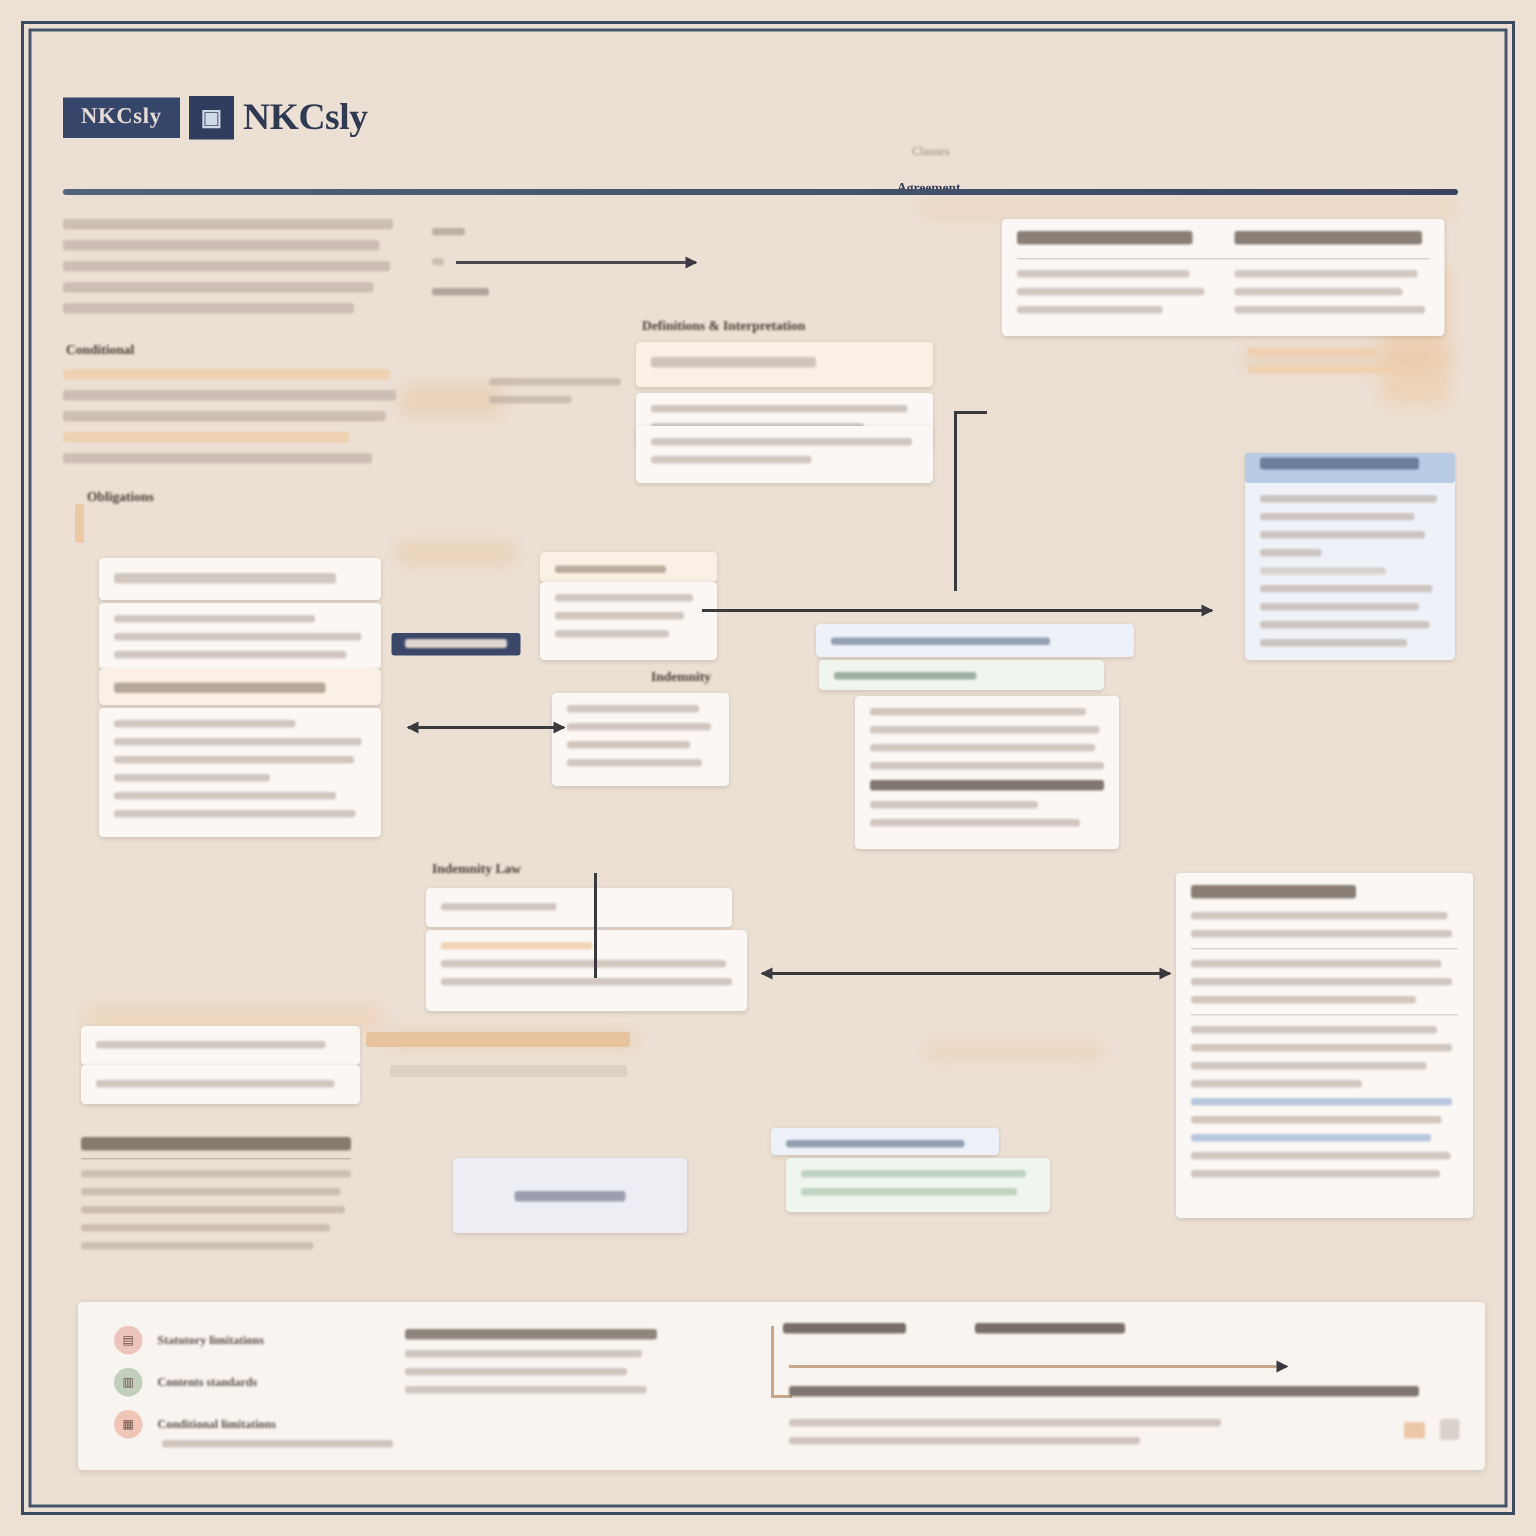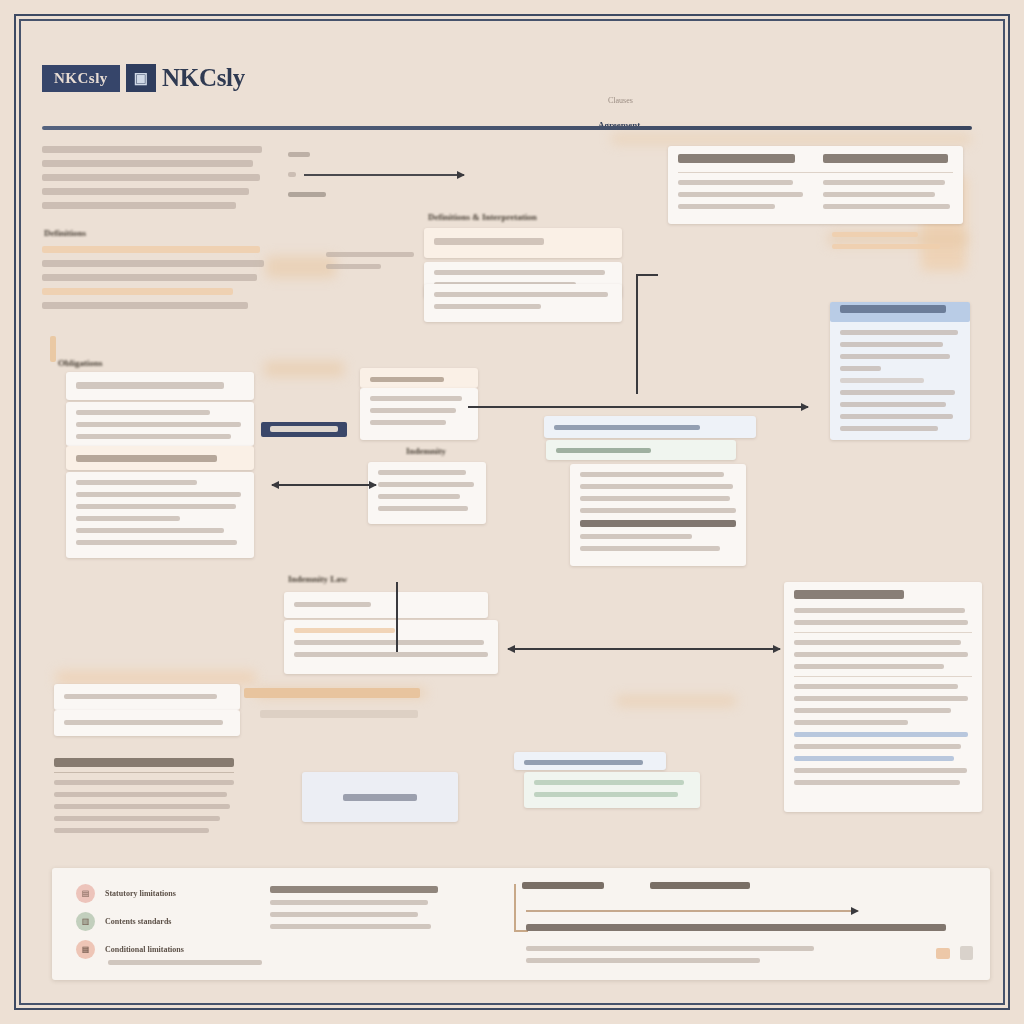--- a/index.html
+++ b/index.html
@@ -146,21 +146,21 @@
       <div class="ln sm" style="width:22px;background:#a1948a;"></div>
       <div class="abs" style="left:0;top:20px;width:8px;">
         <div class="ln sm" style="width:8px;"></div>
       </div>
       <div class="arrow" style="left:16px;top:22px;width:160px;background:#4a4a4e;"></div>
       <div class="abs" style="left:0;top:40px;width:38px;">
         <div class="ln sm" style="width:38px;background:#8d8279;"></div>
       </div>
     </div>
 
-    <div class="sec-label" style="left:28px;top:212px;">Definitions</div>
+    <div class="sec-label" style="left:28px;top:212px;">Conditional</div>
     <div class="txtblock" style="left:26px;top:230px;width:222px;">
       <div class="ln hl" style="width:98%"></div>
       <div class="ln" style="width:100%"></div>
       <div class="ln" style="width:97%"></div>
       <div class="ln hl" style="width:86%"></div>
       <div class="ln" style="width:93%"></div>
     </div>
     <div class="txtblock" style="left:310px;top:236px;width:88px;">
       <div class="ln sm" style="width:100%"></div>
       <div class="ln sm" style="width:62%"></div>
@@ -218,21 +218,21 @@
       <div class="ln sm" style="width:86%"></div>
       <div class="ln sm" style="width:92%"></div>
       <div class="ln sm" style="width:34%"></div>
       <div class="ln sm" style="width:70%;background:#ccc0b6;"></div>
       <div class="ln sm" style="width:96%"></div>
       <div class="ln sm" style="width:88%"></div>
       <div class="ln sm" style="width:94%"></div>
       <div class="ln sm" style="width:82%"></div>
     </div>
 
-    <div class="sec-label" style="left:42px;top:342px;">Obligations</div>
+    <div class="sec-label" style="left:42px;top:310px;">Obligations</div>
     <div class="pill" style="left:34px;top:320px;width:6px;height:26px;background:#eac9a4;"></div>
 
     <div class="card white" style="left:50px;top:356px;width:188px;height:28px;">
       <div class="ln" style="width:88%;margin-top:2px;"></div>
     </div>
     <div class="card white" style="left:50px;top:386px;width:188px;height:44px;">
       <div class="ln sm" style="width:80%"></div>
       <div class="ln sm" style="width:98%"></div>
       <div class="ln sm" style="width:92%"></div>
     </div>
@@ -255,21 +255,21 @@
 
     <div class="card peach" style="left:344px;top:352px;width:118px;height:20px;">
       <div class="ln sm" style="width:76%;background:#96826f;margin-top:1px;"></div>
     </div>
     <div class="card white" style="left:344px;top:372px;width:118px;height:52px;">
       <div class="ln sm" style="width:94%"></div>
       <div class="ln sm" style="width:88%"></div>
       <div class="ln sm" style="width:78%"></div>
     </div>
 
-    <div class="sec-label" style="left:348px;top:430px;padding-left:42px;">Indemnity</div>
+    <div class="sec-label" style="left:376px;top:430px;padding-left:42px;">Indemnity</div>
     <div class="card white" style="left:352px;top:446px;width:118px;height:62px;">
       <div class="ln sm" style="width:90%"></div>
       <div class="ln sm" style="width:98%"></div>
       <div class="ln sm" style="width:84%"></div>
       <div class="ln sm" style="width:92%"></div>
     </div>
 
     <div class="arrow both" style="left:256px;top:468px;width:104px;"></div>
 
     <div class="card blue" style="left:528px;top:400px;width:212px;height:22px;">

